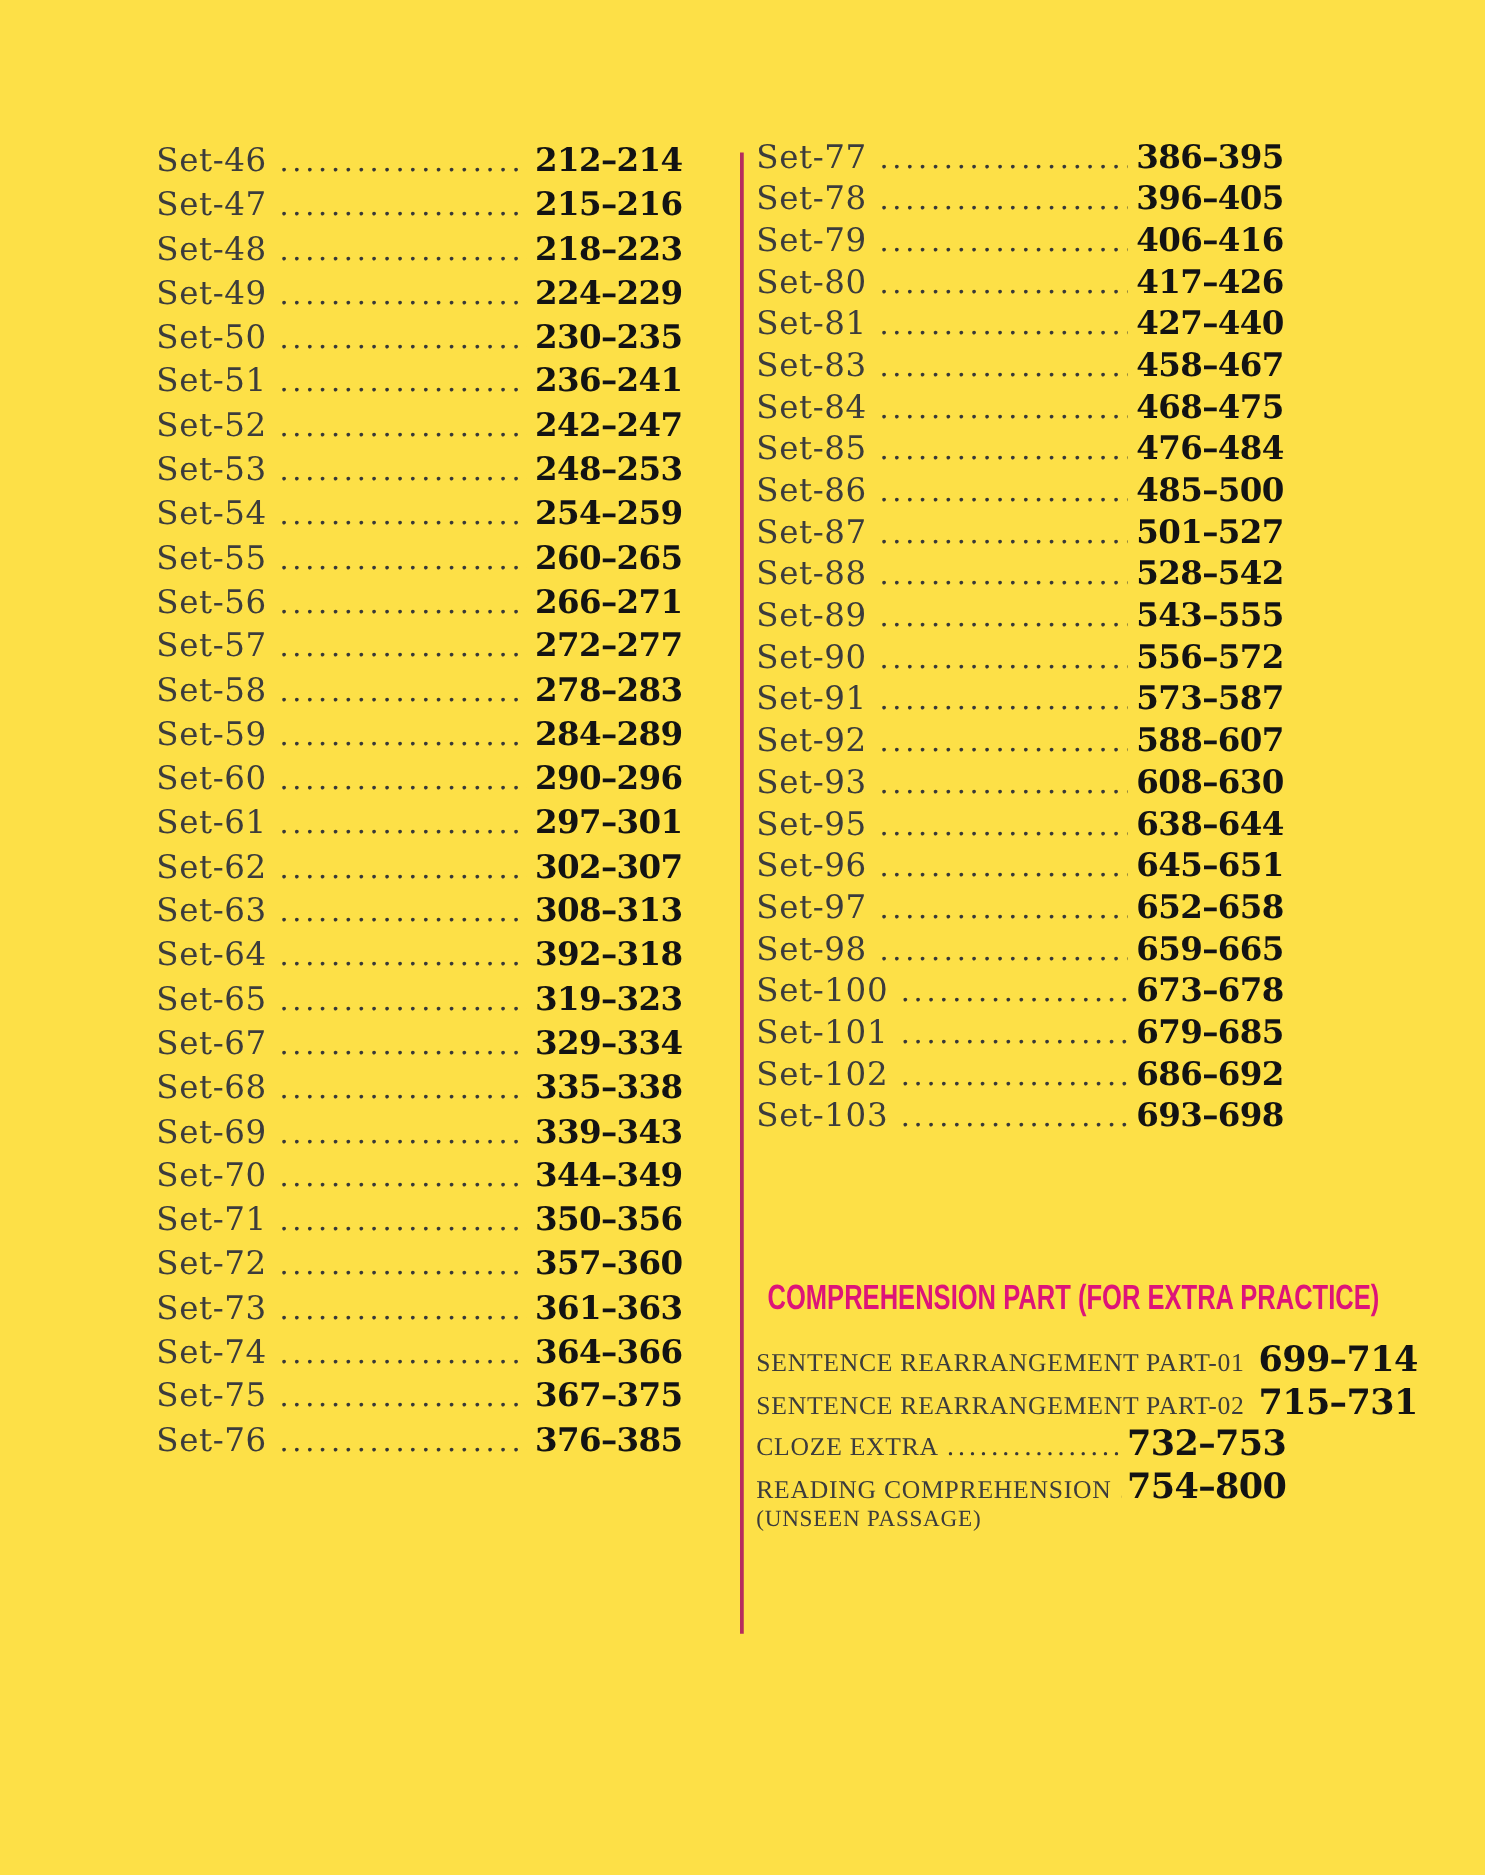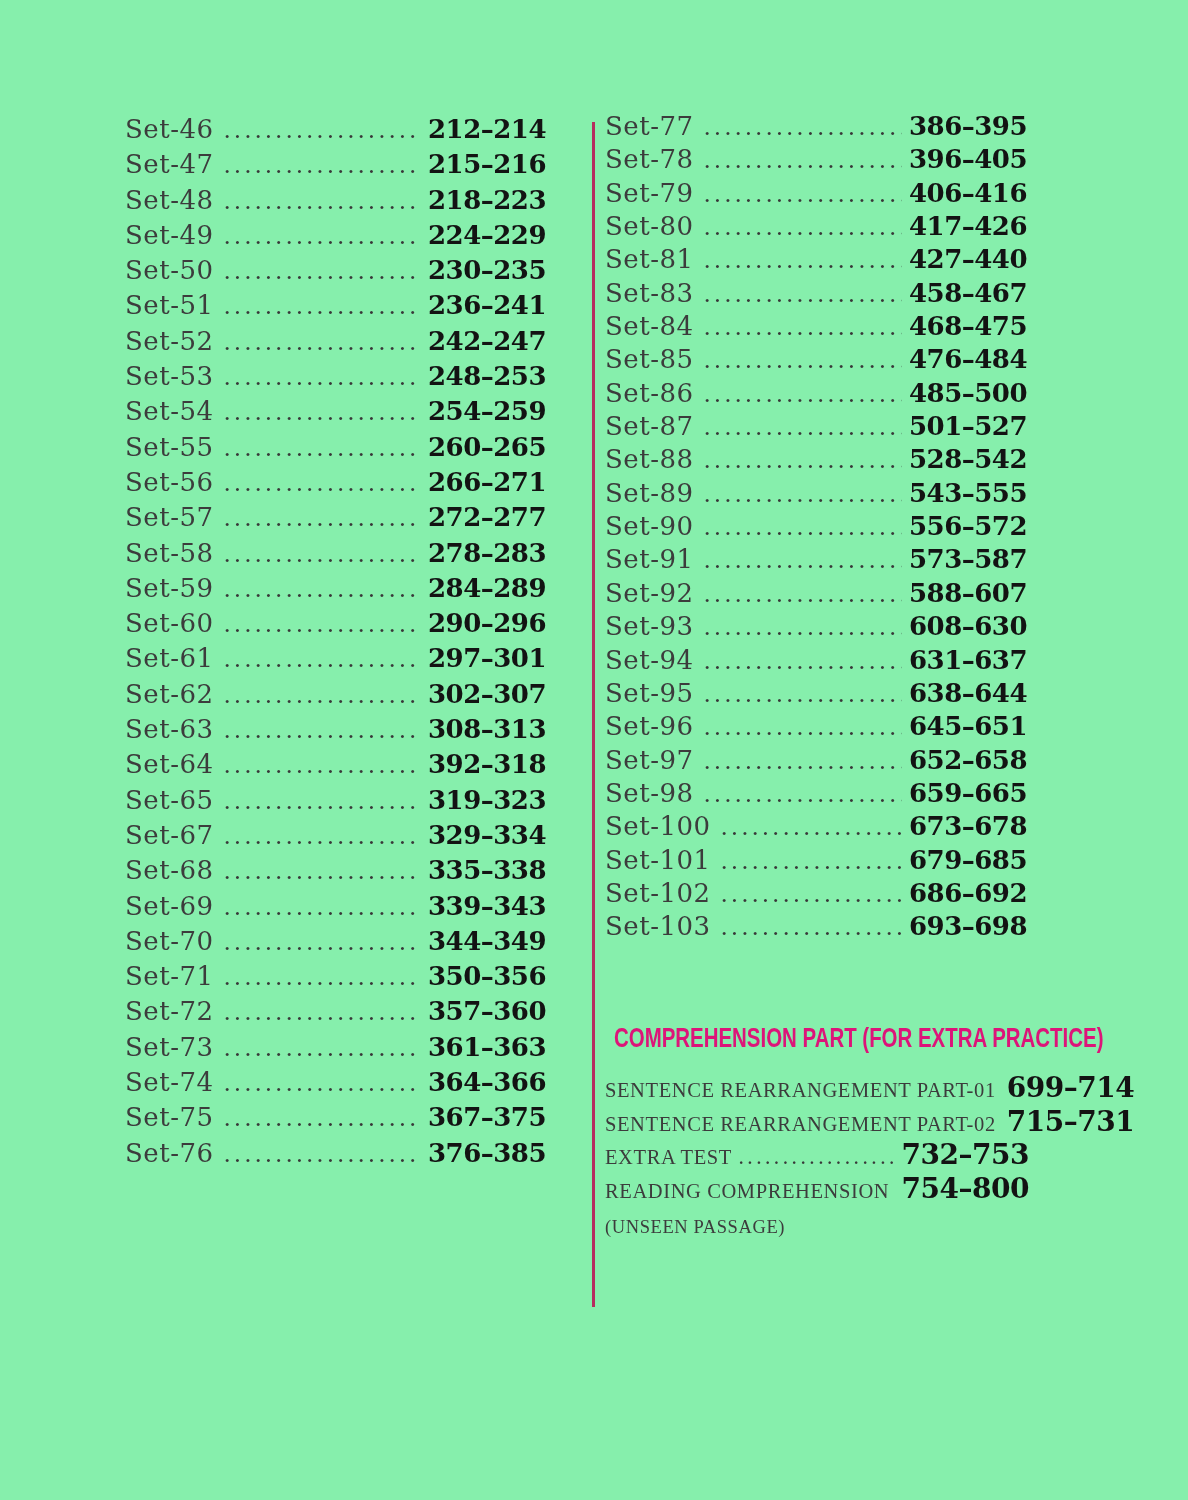--- a/index.html
+++ b/index.html
@@ -4,21 +4,21 @@
 <style>
   html, body {
     margin: 0;
     padding: 0;
     background: #ffffff;
   }
   .page {
     position: relative;
     width: 1188px;
     height: 1500px;
-    background: #86efac;
+    background: #fde047;
     overflow: hidden;
     font-family: "DejaVu Serif", serif;
   }
 
   
   .col { position: absolute; }
   .col-left  { left: 125px; top: 114px; width: 421px; }
   .col-right { left: 605px; top: 111px; width: 422px; }
 
   .row {
@@ -97,21 +97,21 @@
   }
   .comp .row .pages {
     font-size: 28px;
     letter-spacing: -0.5px;
   }
   .comp-note {
     font-family: "Liberation Serif", serif;
     font-size: 18.5px;
     letter-spacing: 0.6px;
     color: #3c3c3c;
-    margin-top: 12px;
+    margin-top: 1px;
   }
 </style>
 </head>
 <body>
 
 <div class="page">
 
   <div class="col col-left" id="col-left">
       <div class="row">
         <span class="label">Set-46</span>
@@ -340,25 +340,20 @@
       </div>
       <div class="row">
         <span class="label">Set-92</span>
         <span class="dots"></span>
         <span class="pages">588–607</span>
       </div>
       <div class="row">
         <span class="label">Set-93</span>
         <span class="dots"></span>
         <span class="pages">608–630</span>
-      </div>
-      <div class="row">
-        <span class="label">Set-94</span>
-        <span class="dots"></span>
-        <span class="pages">631–637</span>
       </div>
       <div class="row">
         <span class="label">Set-95</span>
         <span class="dots"></span>
         <span class="pages">638–644</span>
       </div>
       <div class="row">
         <span class="label">Set-96</span>
         <span class="dots"></span>
         <span class="pages">645–651</span>
@@ -402,21 +397,21 @@
           <span class="label">SENTENCE REARRANGEMENT PART-01</span>
           <span class="dots"></span>
           <span class="pages">699–714</span>
         </div>
         <div class="row">
           <span class="label">SENTENCE REARRANGEMENT PART-02</span>
           <span class="dots"></span>
           <span class="pages">715–731</span>
         </div>
         <div class="row">
-          <span class="label">EXTRA TEST</span>
+          <span class="label">CLOZE EXTRA</span>
           <span class="dots"></span>
           <span class="pages">732–753</span>
         </div>
         <div class="row">
           <span class="label">READING COMPREHENSION</span>
           <span class="dots"></span>
           <span class="pages">754–800</span>
         </div>
       </div>
     <div class="comp-note">(UNSEEN PASSAGE)</div>

